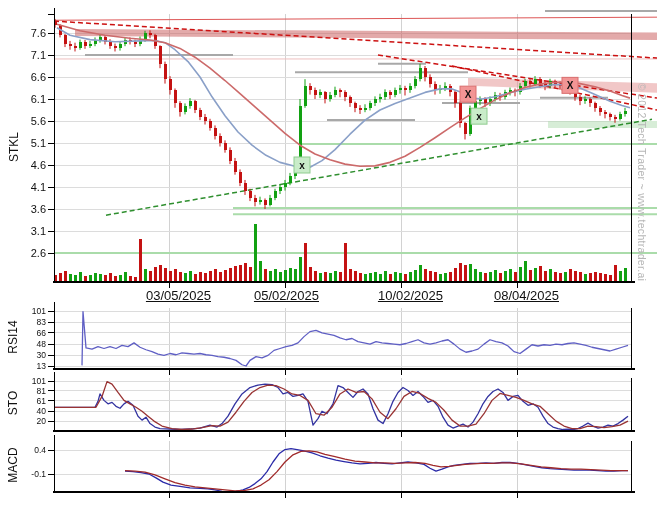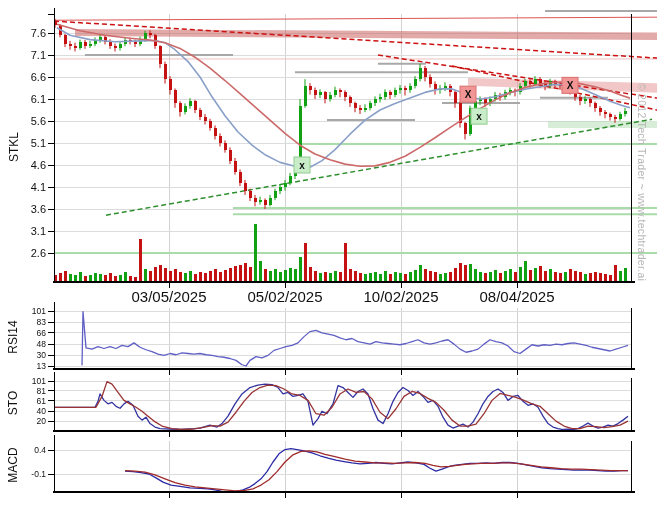--- a/index.html
+++ b/index.html
@@ -2,21 +2,21 @@
 <html><head>
 <meta charset="utf-8">
 <style>
   html,body{margin:0;padding:0;background:#fff;}
   #chart{position:relative;width:657px;height:514px;background:#fff;
          font-family:"Liberation Sans",sans-serif;overflow:hidden;}
   #chart svg{position:absolute;left:0;top:0;}
   #chart svg text{font-family:"Liberation Sans",sans-serif;}
   .vlabel{position:absolute;transform:rotate(-90deg);transform-origin:center;
           font-size:12px;color:#111;width:100px;text-align:center;}
-  .datelabel{position:absolute;font-size:15px;color:#111;width:84px;text-align:center;top:288px;}
+  .datelabel{position:absolute;font-size:13px;color:#111;width:84px;text-align:right;top:288px;text-decoration:underline;}
   .watermark{position:absolute;transform:rotate(90deg);transform-origin:center;
              font-size:10.5px;color:#b6b6b6;width:240px;text-align:center;
              left:522px;top:176px;letter-spacing:0.3px;}
 </style>
 </head>
 <body>
 
 <div id="chart">
   <svg id="cv" width="657" height="514">
       <g>
@@ -553,17 +553,17 @@
         <line x1="48" y1="474" x2="54" y2="474" stroke="#000000" stroke-width="1" shape-rendering="crispEdges"></line>
         <text x="46" y="477" font-size="8.5" text-anchor="end" fill="#111">-0.1</text>
         <line x1="48" y1="14" x2="54" y2="14" stroke="#000000" stroke-width="1" shape-rendering="crispEdges"></line>
       </g>
     </svg>
   <div class="vlabel" style="left:-36px;top:140px">STKL</div>
   <div class="vlabel" style="left:-37px;top:330px">RSI14</div>
   <div class="vlabel" style="left:-37px;top:396px">STO</div>
   <div class="vlabel" style="left:-37px;top:458px">MACD</div>
   <div class="datelabel" style="left:127px">03/05/2025</div>
-  <div class="datelabel" style="left:243px">05/02/2025</div>
+  <div class="datelabel" style="left:235px">05/02/2025</div>
   <div class="datelabel" style="left:359px">10/02/2025</div>
   <div class="datelabel" style="left:475px">08/04/2025</div>
   <div class="watermark">© 2012 Tech Trader ~ www.techtrader.ai</div>
 </div>
 
 </body></html>

